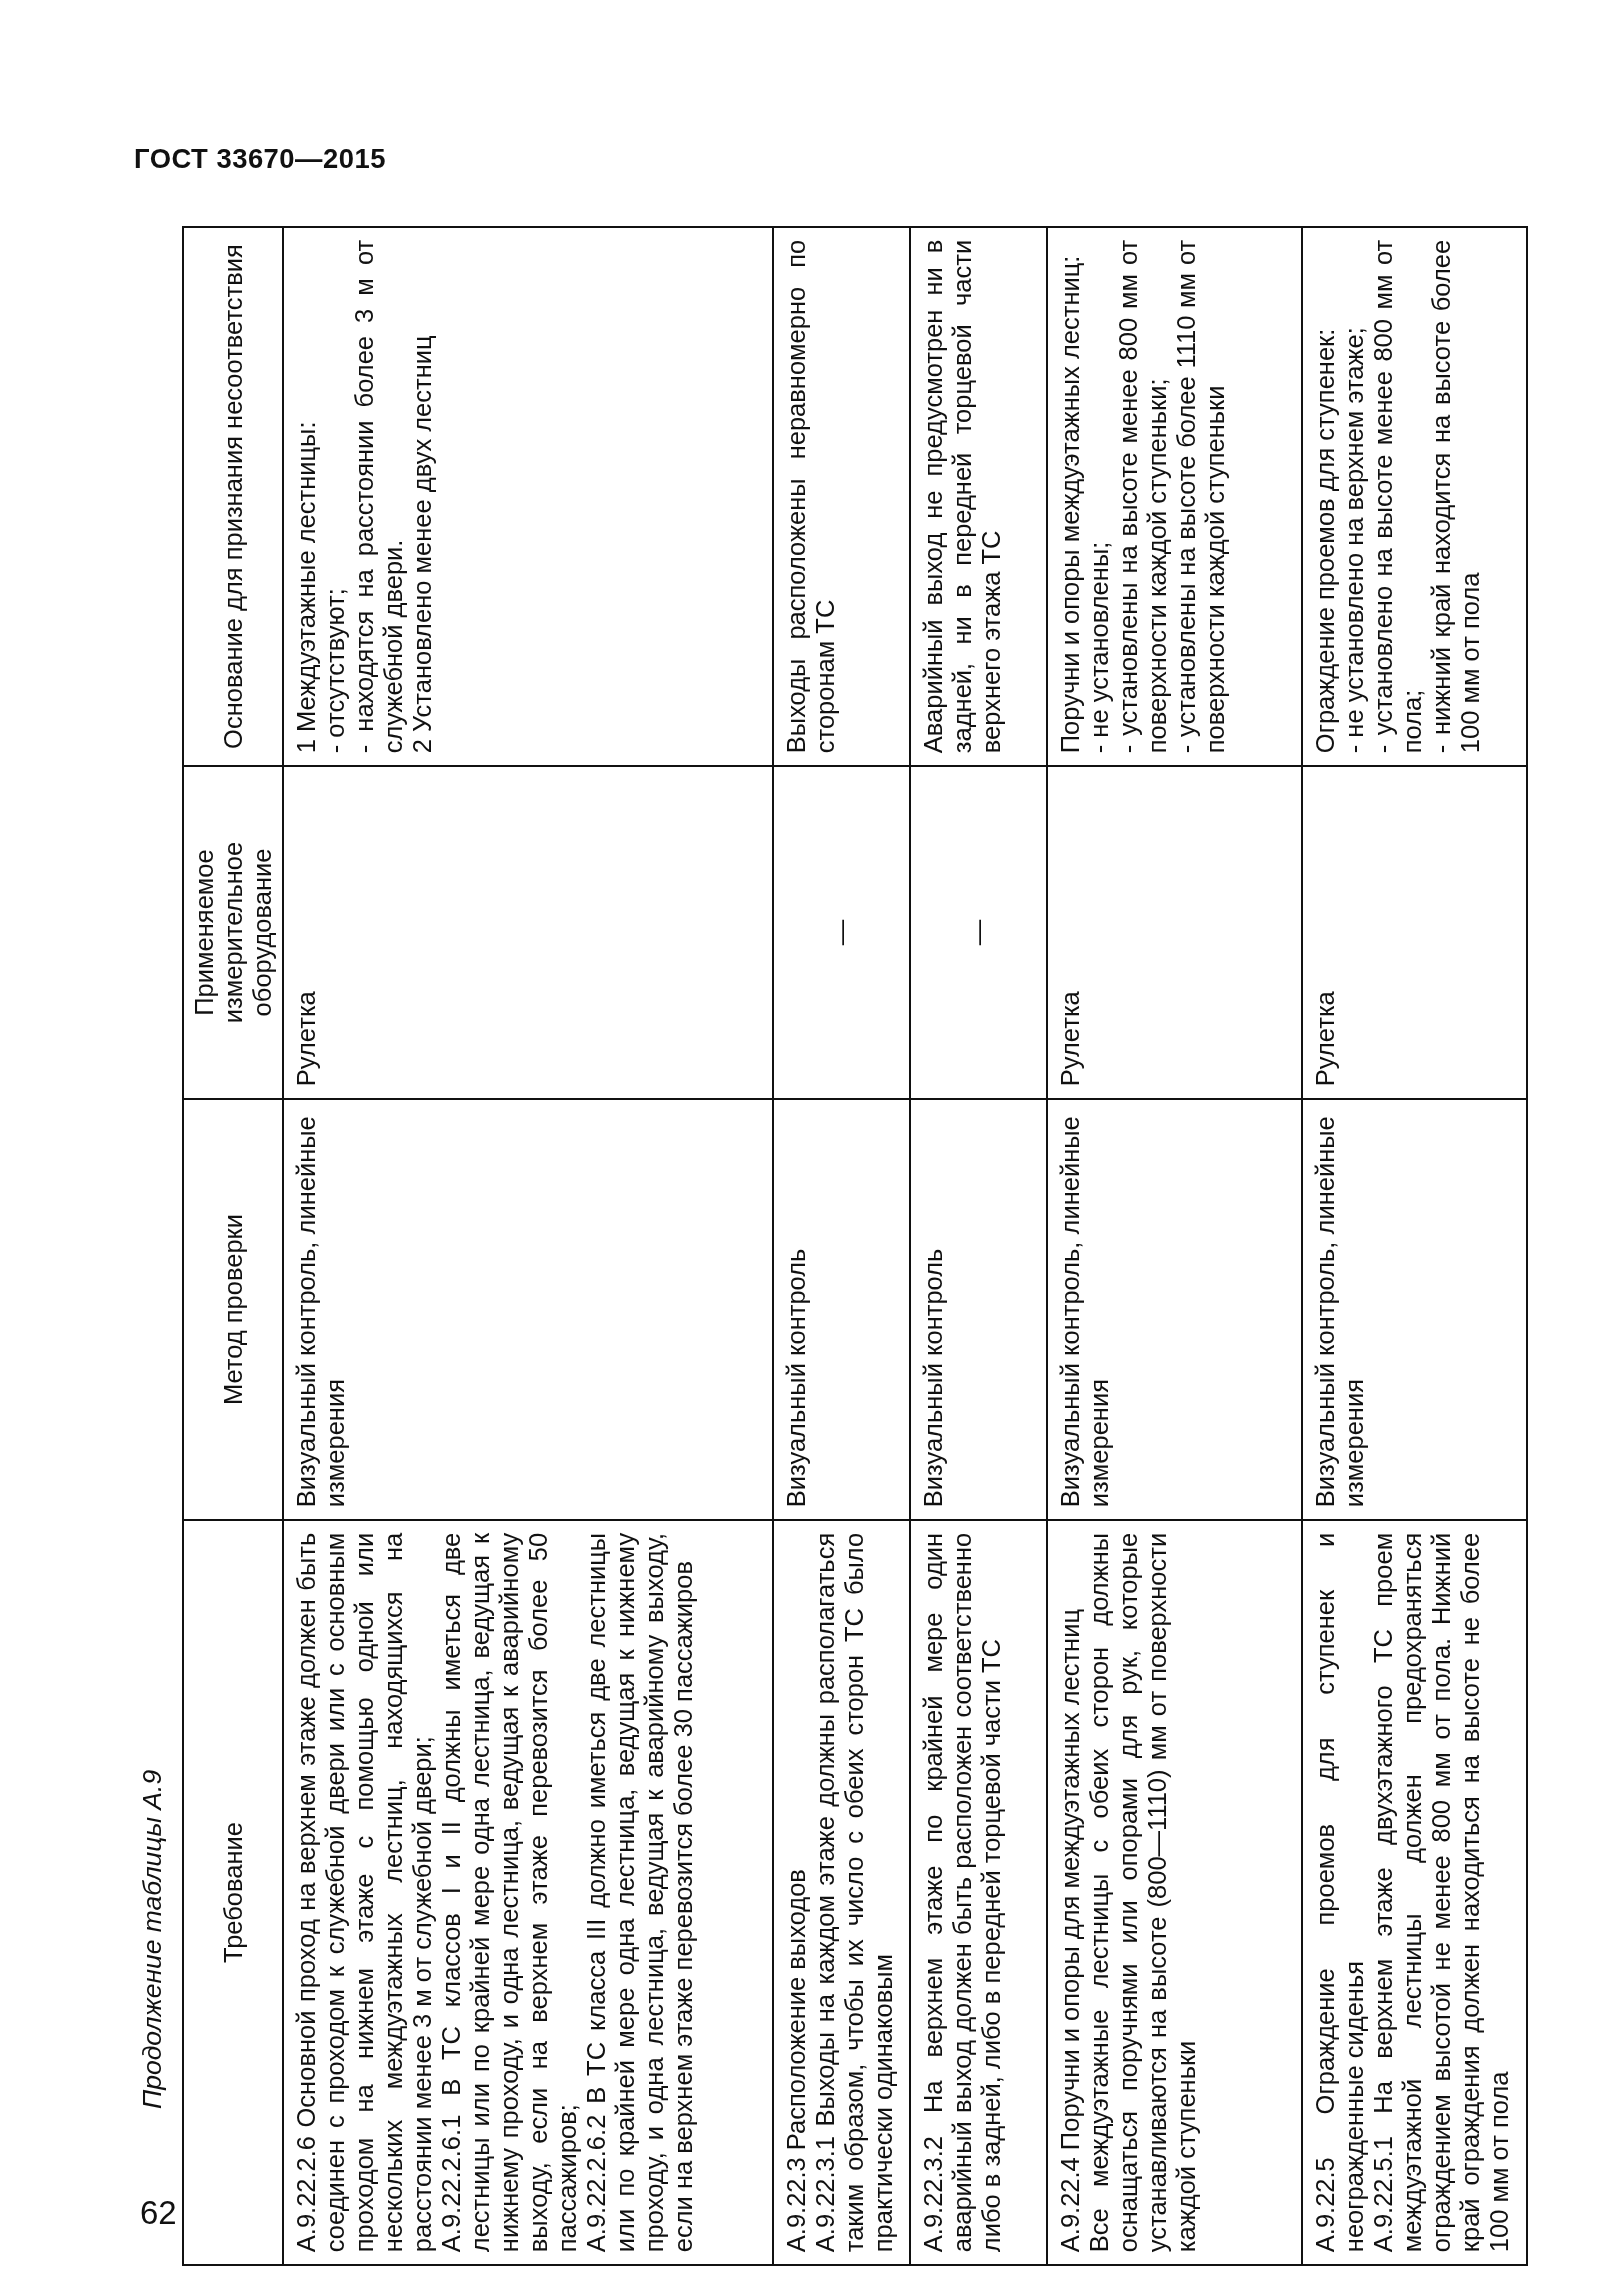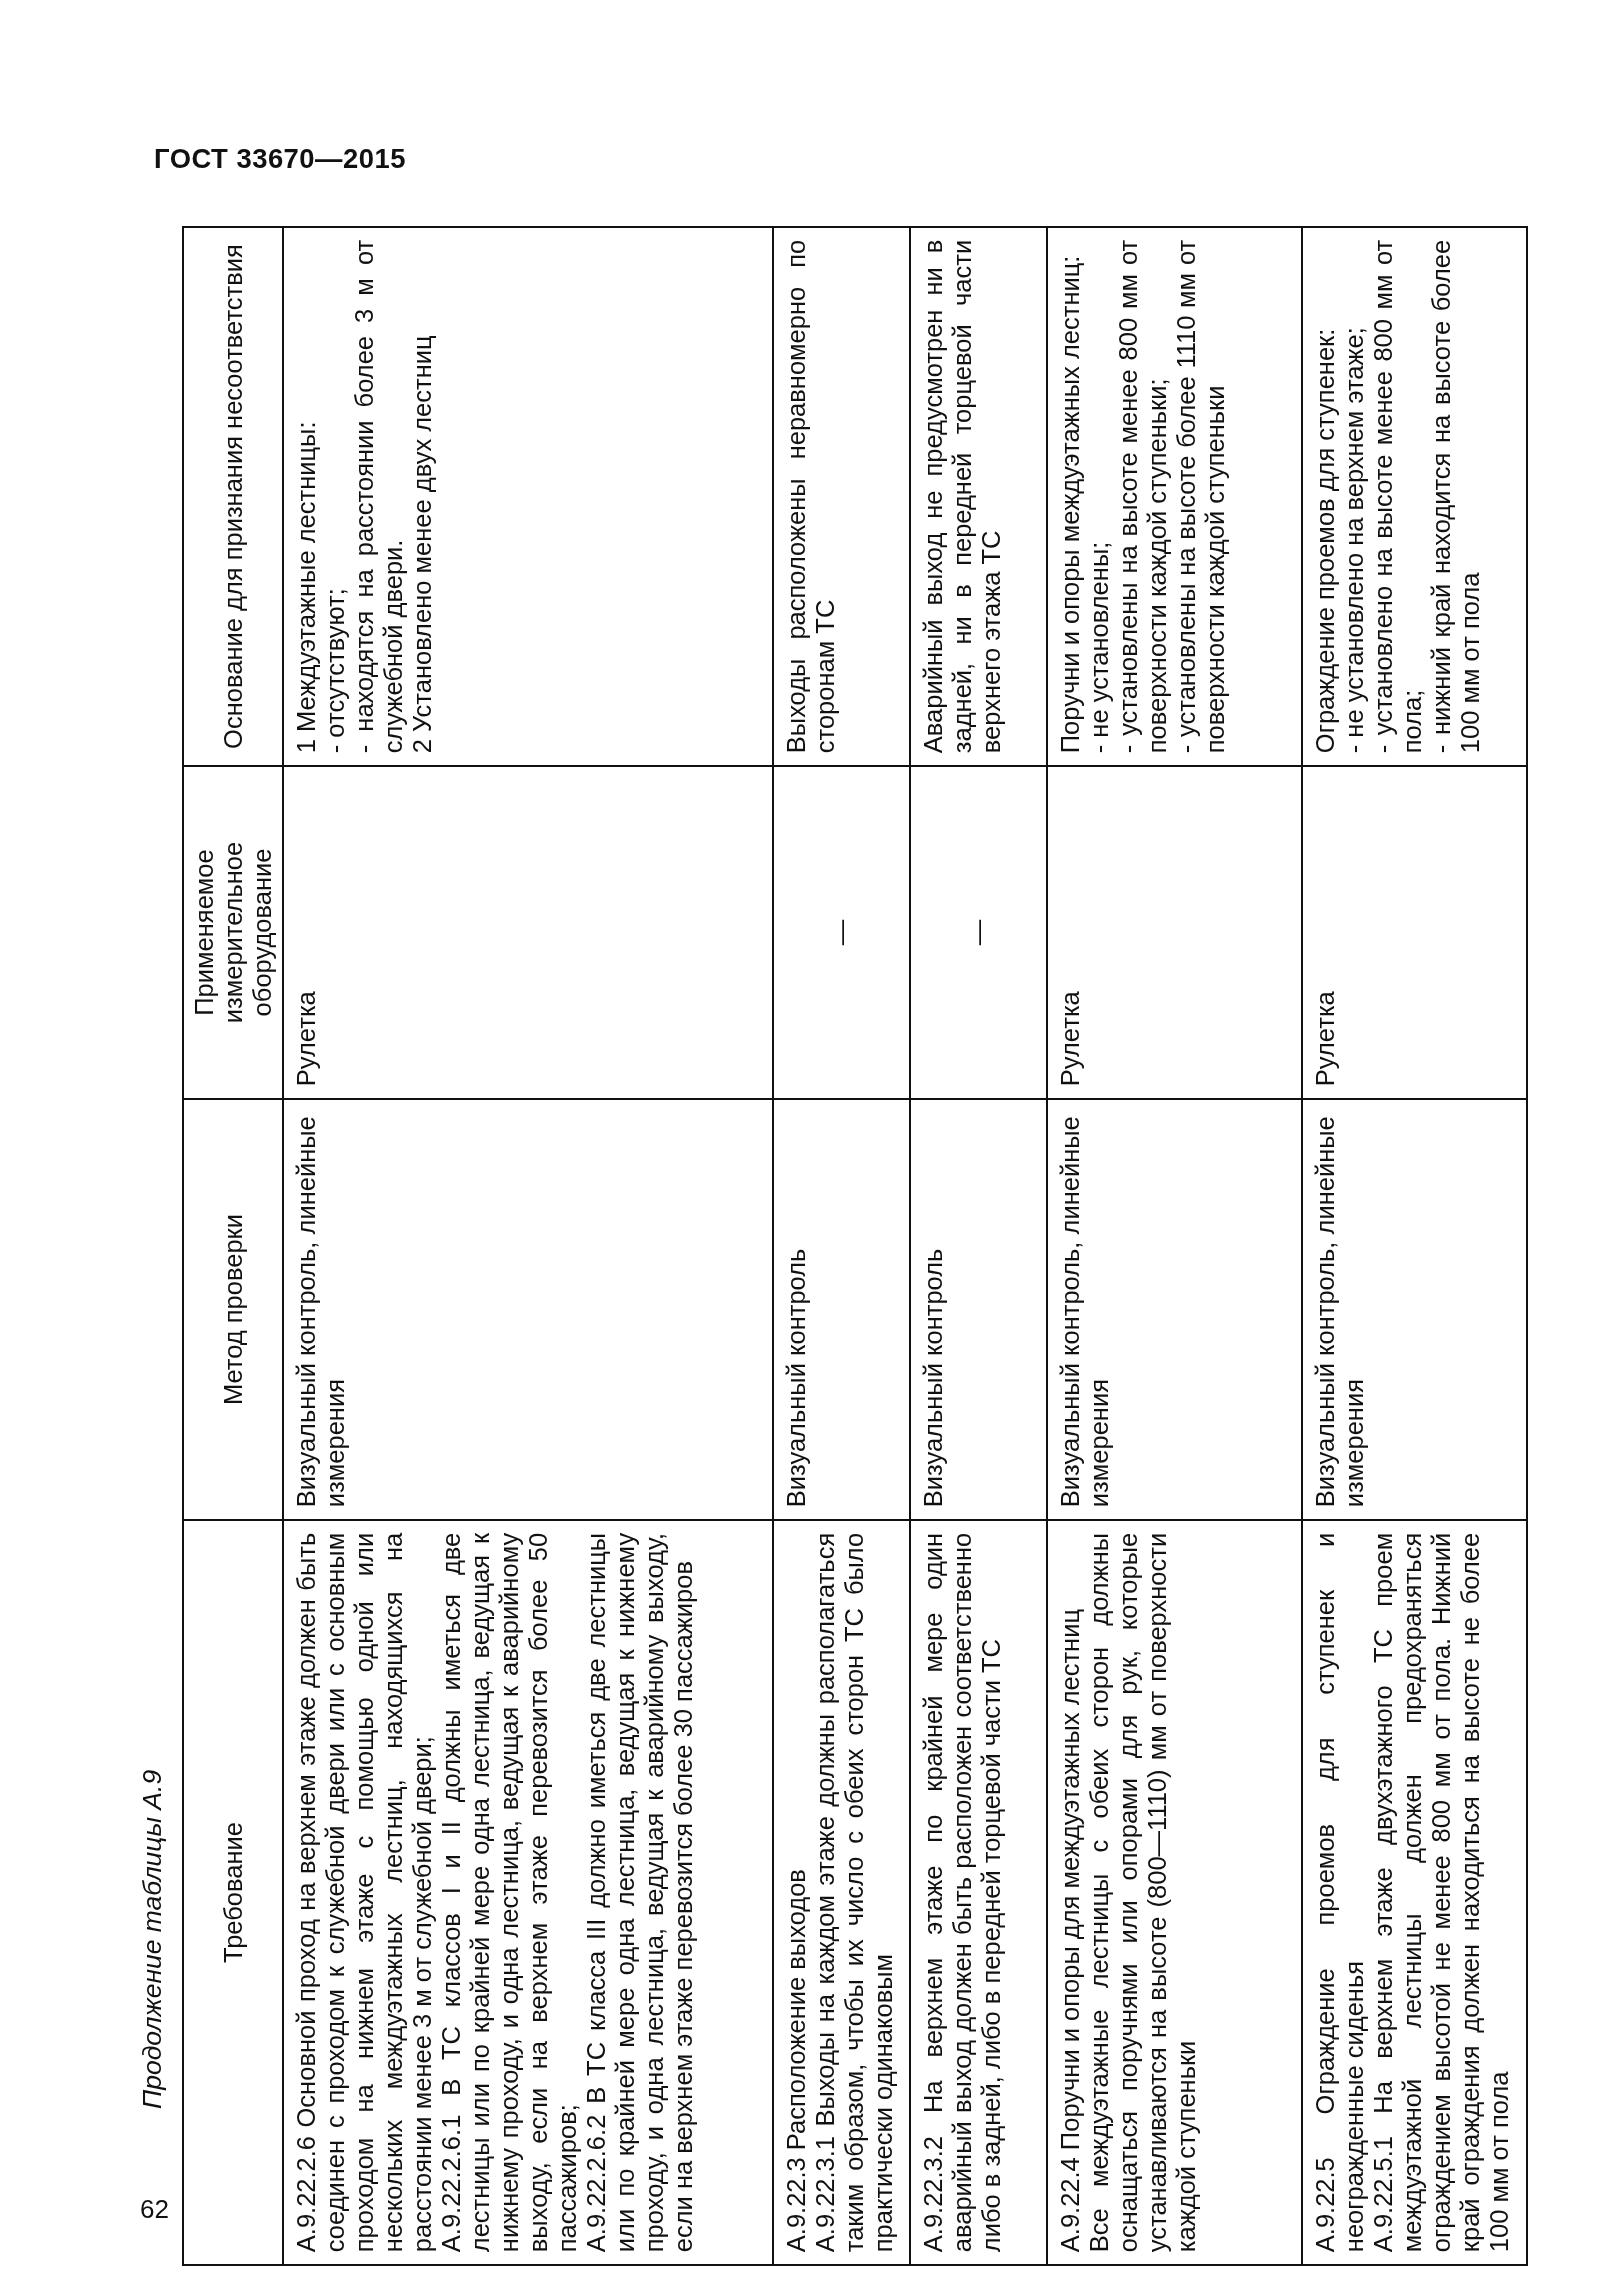--- a/index.html
+++ b/index.html
@@ -9,31 +9,31 @@
     width: 1620px;
     height: 2293px;
     margin: 0 auto;
     background: #ffffff;
     overflow: hidden;
     font-family: "Liberation Sans", "DejaVu Sans", sans-serif;
     color: #111111;
   }
   .doc-header {
     position: absolute;
-    left: 154px;
+    left: 134px;
     top: 143px;
     font-size: 27.4px;
     font-weight: 700;
     letter-spacing: 0.5px;
   }
   .page-number {
     position: absolute;
     left: 140px;
     top: 2194px;
-    font-size: 26px;
+    font-size: 33px;
   }
   
   .landscape {
     position: absolute;
     left: 137px;
     top: 2266px;
     width: 2041px;
     height: 1394px;
     transform: rotate(-90deg);
     transform-origin: 0 0;

